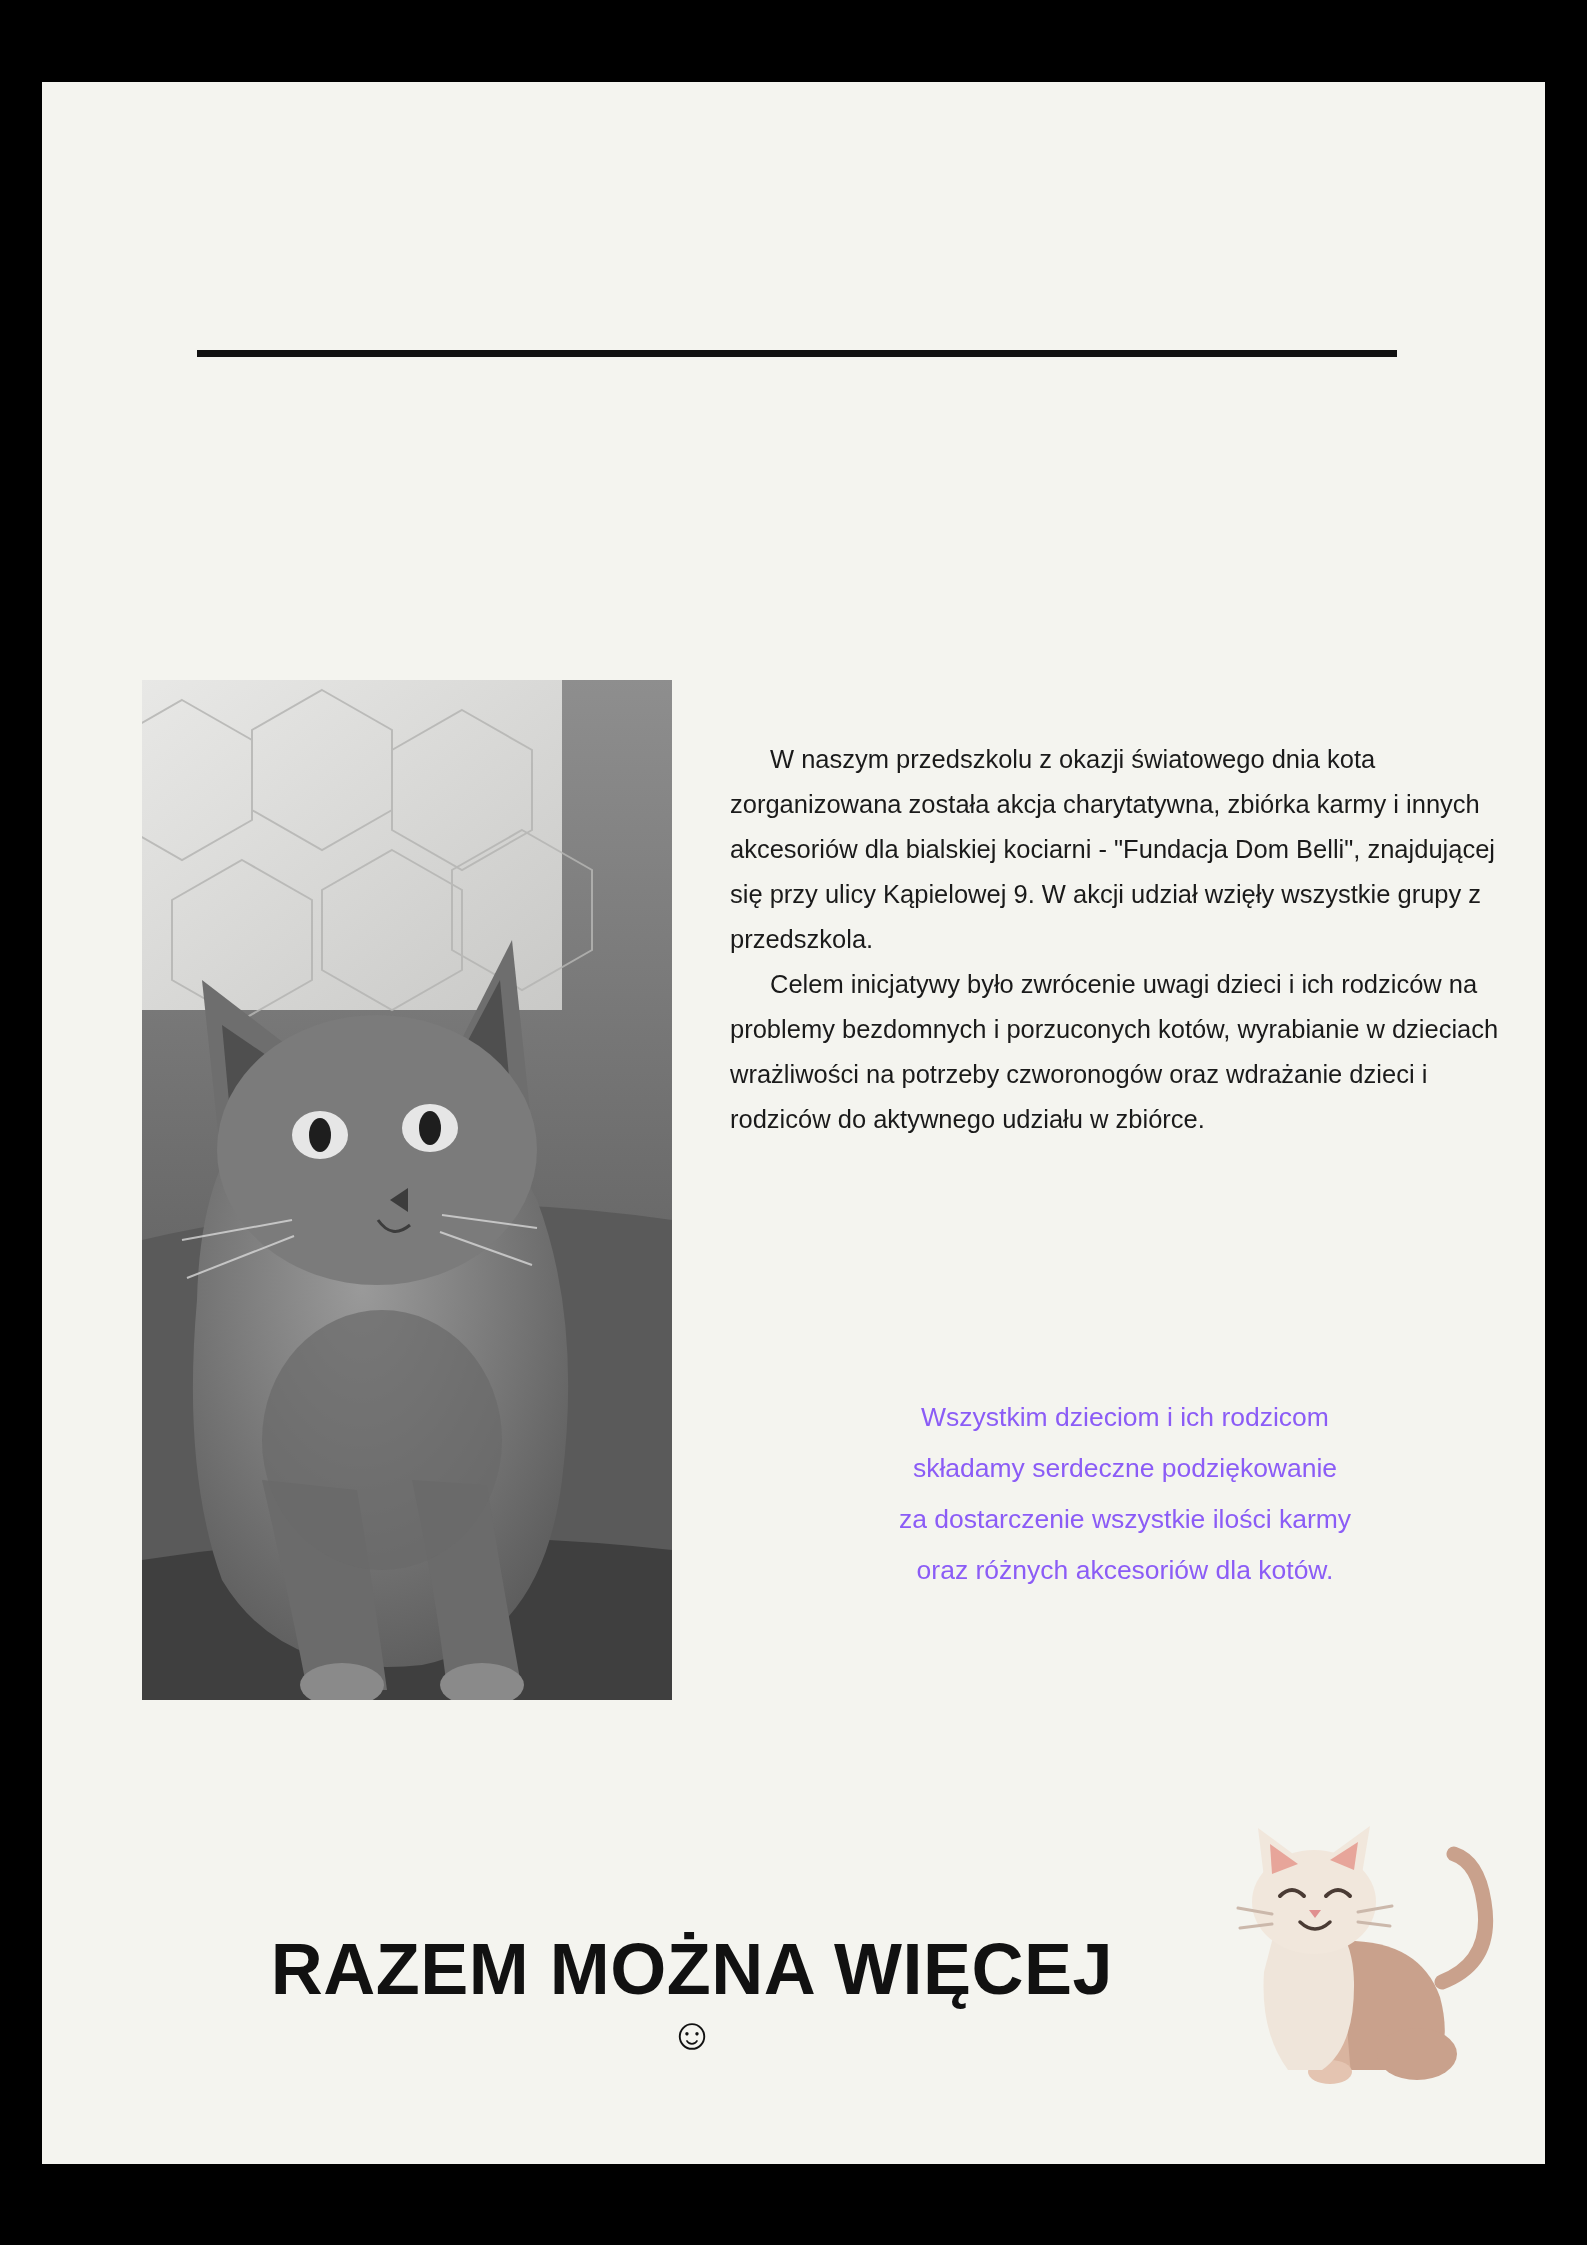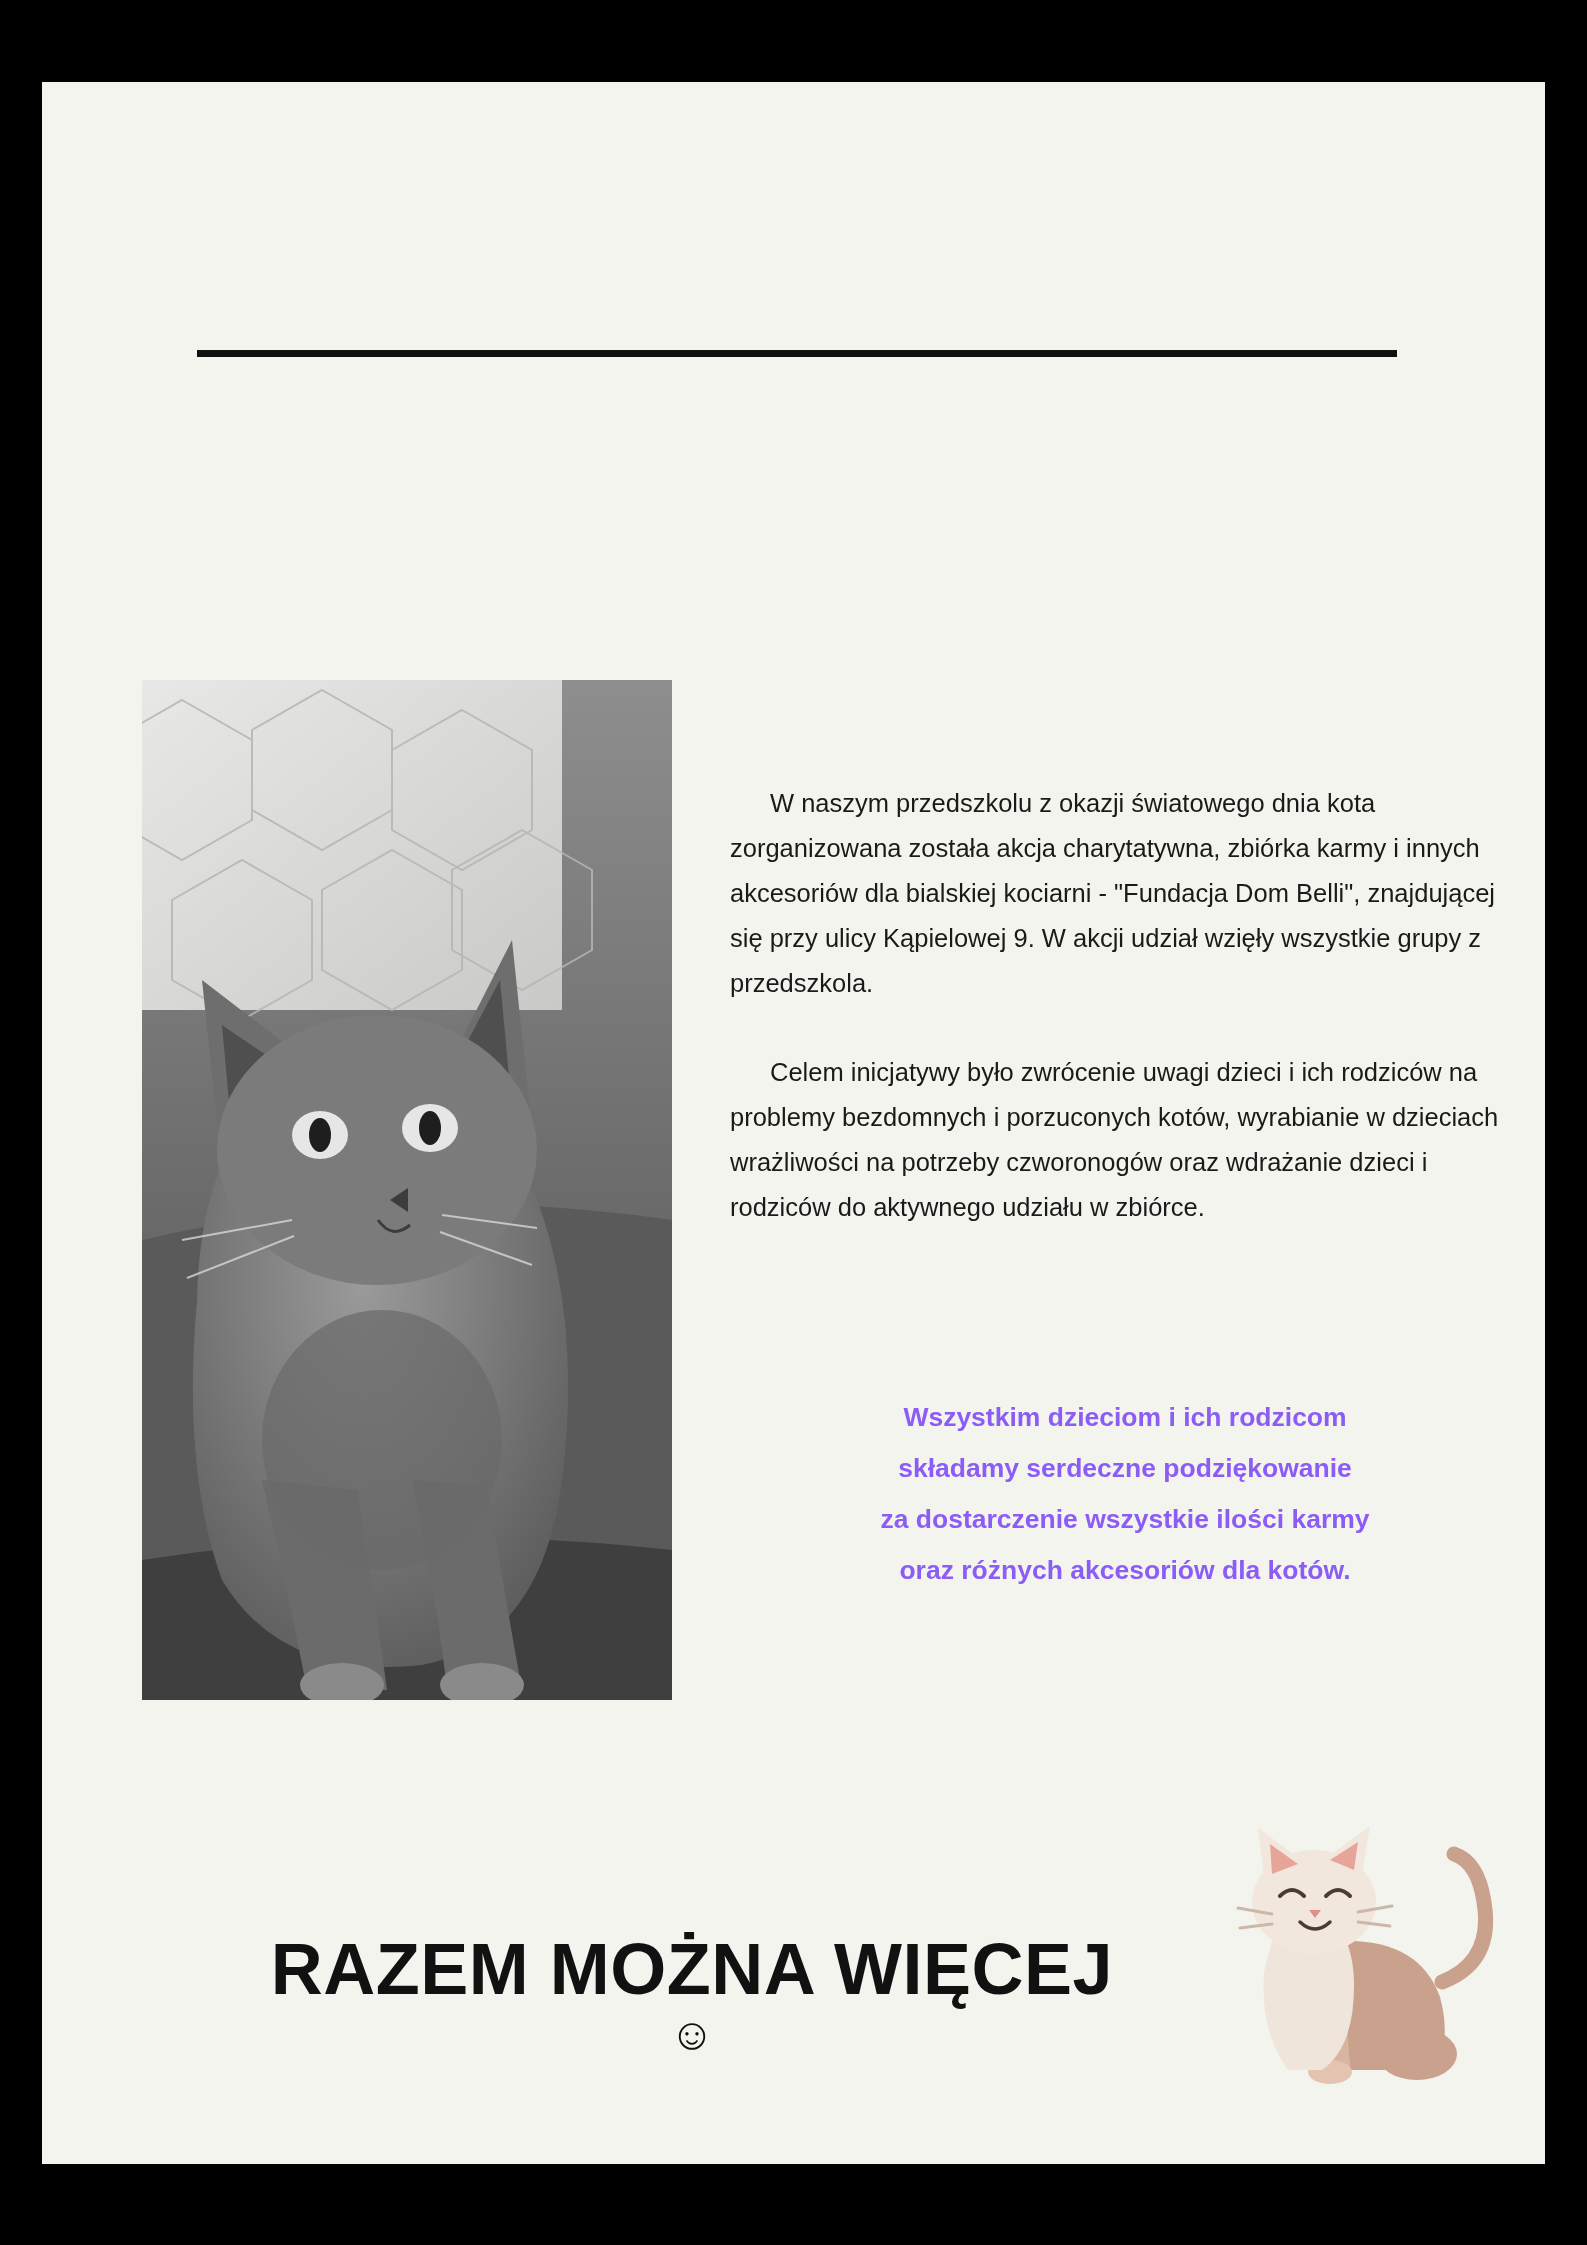--- a/index.html
+++ b/index.html
@@ -75,32 +75,32 @@
   .body-text {
     position: absolute;
     left: 688px;
     top: 655px;
     width: 790px;
     font-size: 25.5px;
     line-height: 45px;
     color: #1a1a1a;
   }
   .body-text p { margin: 0; }
-  .body-text p.indent { text-indent: 40px; margin-top: 44px; }
+  .body-text p.indent { text-indent: 40px; }
 
   
   .thanks {
     position: absolute;
     left: 688px;
     top: 1310px;
     width: 790px;
     text-align: center;
     color: #8b5cf6;
     font-size: 26.5px;
-    font-weight: bold;
+    font-weight: normal;
     line-height: 51px;
   }
   .thanks p { margin: 0; }
 
   
   .footer-slogan {
     position: absolute;
     left: 150px;
     top: 1846px;
     width: 1000px;

